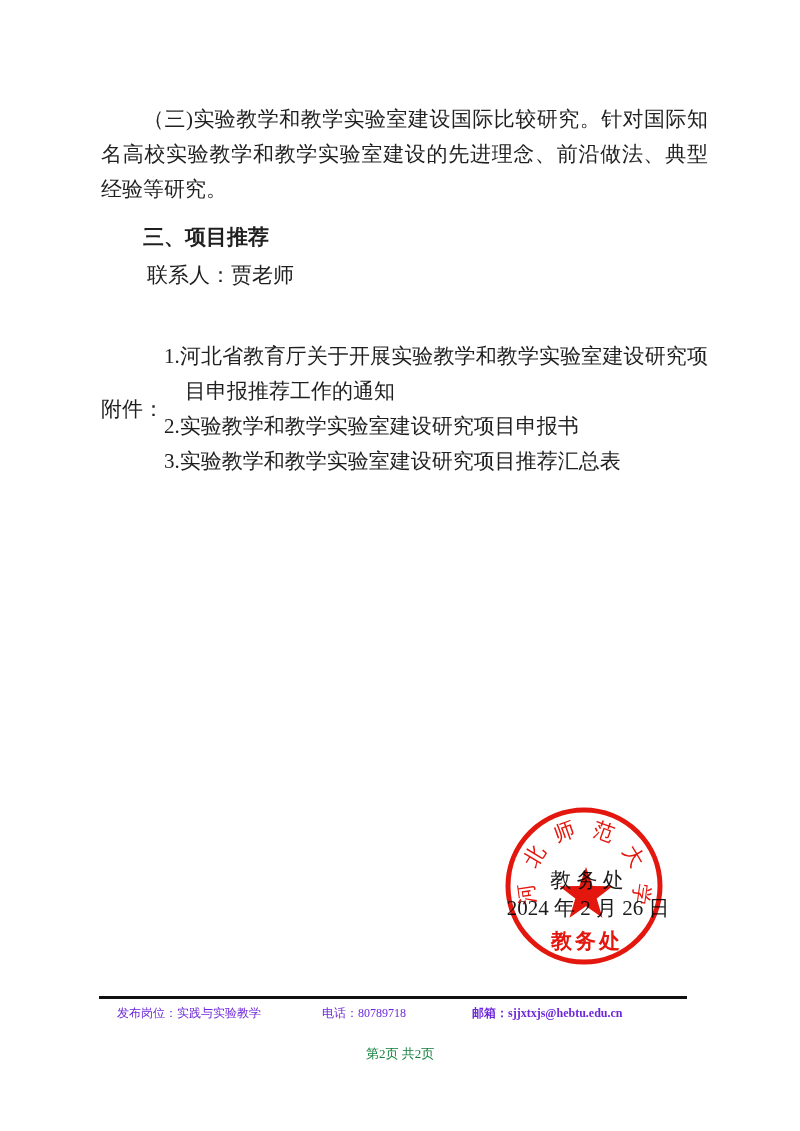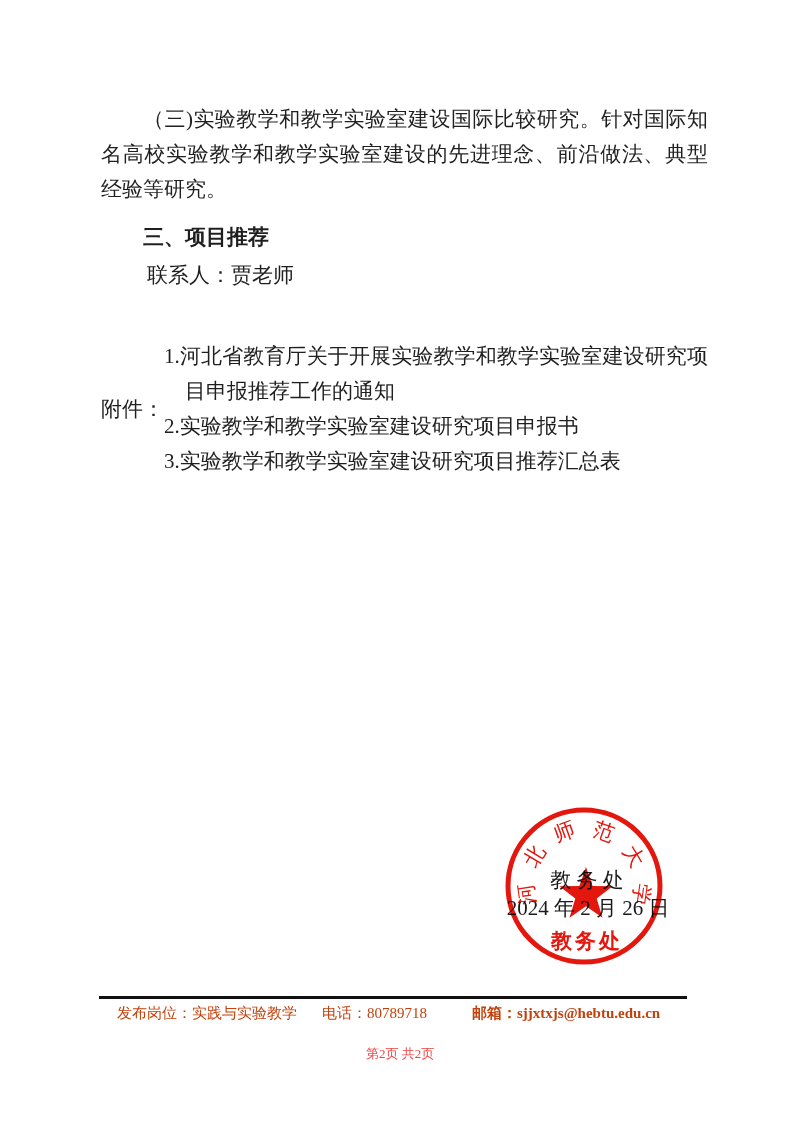--- a/index.html
+++ b/index.html
@@ -52,28 +52,28 @@
     font-size:21px;
   }
   .seal-bottom{
     font-family:"Liberation Sans","DejaVu Sans",sans-serif;
     font-weight:bold;font-size:21px;letter-spacing:3px;
   }
   .footer-rule{
     position:absolute;left:99px;top:996px;width:588px;height:3px;background:#111;
   }
   .footer-item{
-    position:absolute;top:1003px;font-size:15px;line-height:20px;color:#c2410c;white-space:nowrap;
+    position:absolute;top:1003px;font-size:12px;line-height:20px;color:#6d28d9;white-space:nowrap;
   }
   .footer-pos{left:117px;}
   .footer-phone{left:322px;text-align:center;}
   .footer-mail{left:472px;font-weight:bold;}
   .page-num{
     position:absolute;left:0;top:1045px;width:800px;text-align:center;
-    font-size:13px;color:#ef4444;
+    font-size:13px;color:#15803d;
   }
 </style>
 </head>
 <body>
 
 <div class="page">
 
   <div class="content">
     <p class="para">（三)实验教学和教学实验室建设国际比较研究。针对国际知名高校实验教学和教学实验室建设的先进理念、前沿做法、典型经验等研究。</p>
     <p class="heading">三、项目推荐</p>

